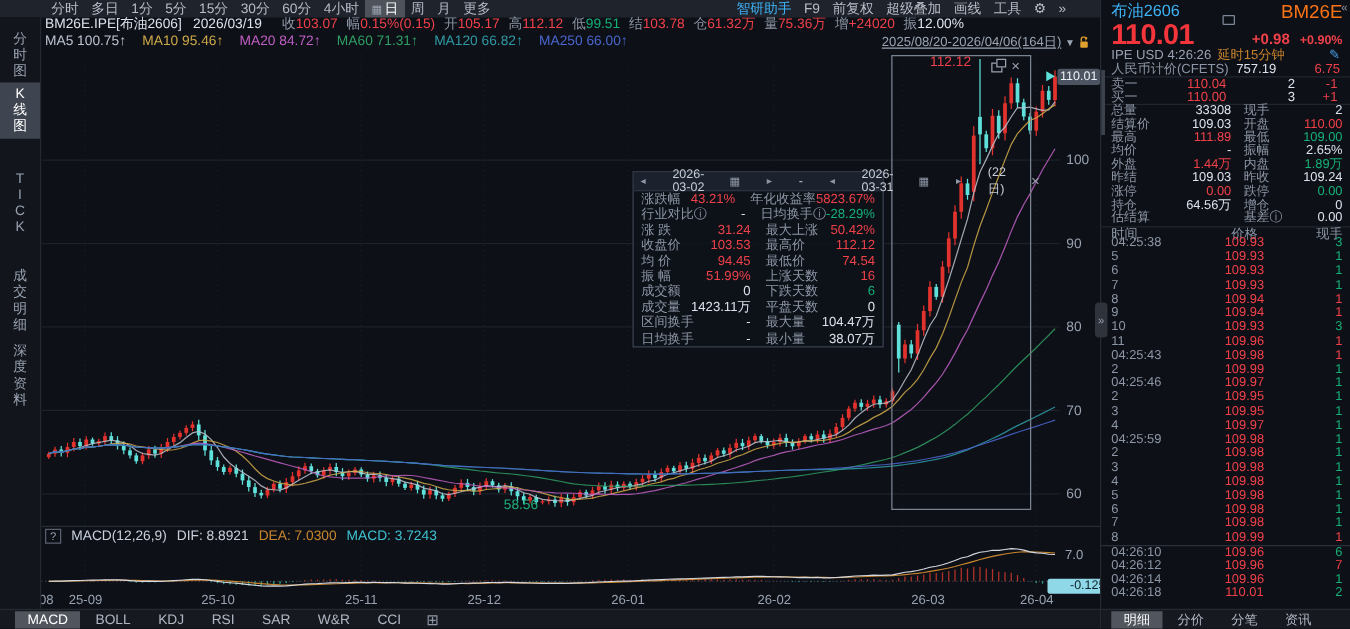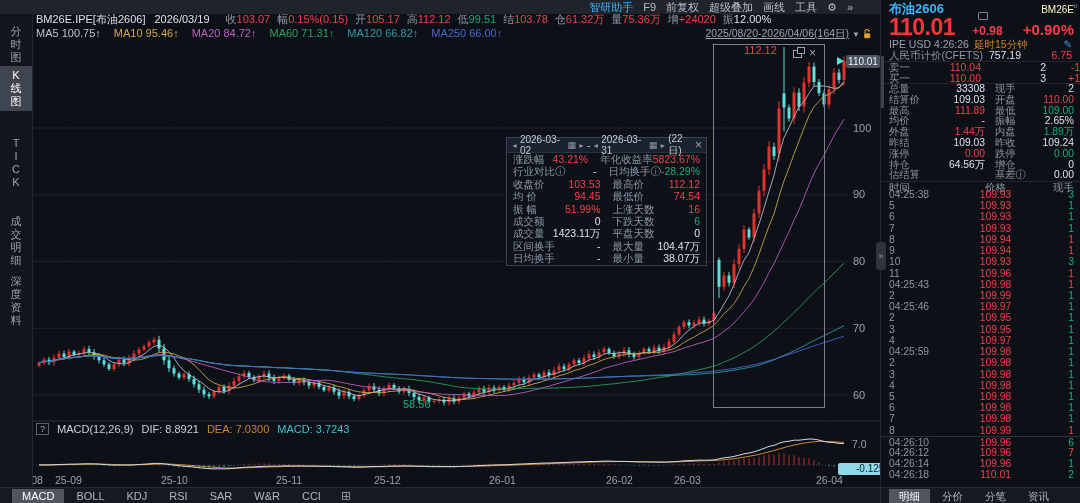--- a/index.html
+++ b/index.html
@@ -43,52 +43,52 @@
 #pricearrow{position:absolute;left:837px;top:57px;width:0;height:0;border-top:4px solid transparent;border-bottom:4px solid transparent;border-left:7px solid #5fe0da;z-index:3}
 #macdhead{position:absolute;left:36px;top:423px;z-index:2;display:flex;gap:8px;align-items:center;line-height:12px}
 #macdhead .q{border:1px solid #596070;color:#99a2b1;font-size:9px;padding:0 3px;line-height:10px}
 #macdhead .nm,#macdhead .dif{color:#c9d0dc}
 #macdhead .dea{color:#c8862e}
 #macdhead .mcd{color:#3fc1d1}
 #macdaxis{position:absolute;left:852px;top:438px;font-size:10.5px;color:#99a2b1;z-index:2}
 #macdtag{position:absolute;left:838px;top:463px;background:#8fd8e8;color:#0e2129;font-size:10px;padding:0 18px;border-radius:2px;z-index:3;line-height:12px}
 
 #tooltip{position:absolute;left:506px;top:137px;width:201px;background:rgba(14,18,26,.93);border:1px solid #3a4150;z-index:6;font-size:10.5px}
-#tt-head{height:15px;display:flex;align-items:center;background:#1c222d;border-bottom:1px solid #2a3140;color:#c6cdd9;padding:0 4px;gap:2px;font-size:10px}
+#tt-head{height:15px;display:flex;align-items:center;background:#1c222d;border-bottom:1px solid #2a3140;color:#c6cdd9;padding:0 4px;gap:20px;font-size:10px}
 .tt-arr{color:#8d96a6;font-size:7px}
 .tt-cal{color:#8d96a6;font-size:9px}
 #tt-close{margin-left:auto;color:#9aa2b0;font-size:12px}
 .tt-row{display:flex;height:12.4px;line-height:12.4px;padding:0 6px}
 .tt-c{display:flex;flex:1;justify-content:space-between}
 .tt-c:first-child{margin-right:12px}
 .tt-l{color:#8d96a6;white-space:nowrap}
 
 #bottombar{position:absolute;left:0;bottom:0;width:880px;height:16px;background:#16191f;border-top:1px solid #262b33;display:flex;align-items:center;padding-left:12px;z-index:4}
 .btab{padding:0 10px;height:14px;line-height:14px;color:#b0b7c4;margin-right:2px}
 .btab.sel{background:#50555e;color:#fff}
 .addtab{color:#8d96a6;font-size:12px;margin-left:8px}
 
 #rpanel{position:absolute;left:880px;top:0;width:200px;height:503px;background:#0d1016;border-left:1px solid #262b33;z-index:5;font-size:10.5px}
 #rp-name{display:flex;align-items:center;height:16px;padding:2px 6px 0 8px}
-#rp-name .nm{color:#3eb3f7;font-weight:bold;font-size:13px}
-#rp-name .cd{margin-left:auto;color:#fef9c3;font-size:10px}
+#rp-name .nm{color:#3eb3f7;font-weight:normal;font-size:13px}
+#rp-name .cd{margin-left:auto;color:#f97316;font-size:15px}
 #rp-corner{position:absolute;top:1px;right:2px;color:#8d96a6;font-size:9px}
 #rp-shot{position:absolute;left:97px;top:12px;width:10px;height:8px;border:1px solid #7e8796;border-radius:1px}
 #rp-price{display:flex;align-items:baseline;height:23px;padding:0 6px 0 8px}
 #rp-price .big{color:#f5353c;font-size:23px;font-weight:bold;line-height:23px;letter-spacing:-.5px}
 #rp-price .chg{margin-left:auto;color:#f0414a;font-size:12px;font-weight:bold}
-#rp-price .pct{margin-left:20px;color:#f0414a;font-size:15px;font-weight:bold}
+#rp-price .pct{margin-left:8px;color:#f0414a;font-size:10px;font-weight:bold}
 #rp-ex{display:flex;height:11px;line-height:11px;padding:0 8px;color:#99a2b1;align-items:center}
 #rp-ex .delay{color:#c8832d;margin-left:5px}
 #rp-ex .pencil{margin-left:auto;color:#4c9fe8}
 #rp-cny{display:flex;height:12px;line-height:11px;padding:0 8px;border-bottom:1px solid #20252e}
 #rp-cny .lbl{color:#8d96a6}
 #rp-cny .val{margin-left:6px}
 #rp-cny .chg{margin-left:auto}
-.ba-row{display:flex;height:10.5px;line-height:10.5px;padding:0 0 0 8px}
+.ba-row{display:flex;height:10.5px;line-height:10.5px;padding:0 10px 0 8px}
 .ba-row .l{color:#8d96a6;width:32px}
 .ba-row .p{width:60px;text-align:right}
 .ba-row .q{flex:1;text-align:right}
 .ba-row .c{width:34px;text-align:right}
 #rp-bidask{border-bottom:1px solid #20252e}
 .qrow{display:flex;height:10.8px;line-height:10.8px;padding:0 6px 0 8px;font-size:10.3px}
 .qrow .c1{width:96px;display:flex;justify-content:space-between}
 .qrow .c2{flex:1;display:flex;justify-content:space-between;margin-left:10px}
 .ql{color:#8d96a6;white-space:nowrap}
 #rp-lh{display:flex;height:11px;line-height:11px;color:#8d96a6;padding:0 6px 0 8px;border-top:1px solid #20252e}
@@ -103,20 +103,34 @@
 .trow.sep{border-top:1px solid #2b313c}
 #rp-tabs{position:absolute;bottom:0;left:0;width:100%;height:16px;background:#16191f;border-top:1px solid #262b33;display:flex;align-items:center;padding-left:8px}
 #rp-thumb{position:absolute;left:0;top:56px;width:3px;height:52px;background:#3c424d}
 #rp-handle{position:absolute;left:-5px;top:242px;width:10px;height:28px;background:#2e333c;color:#99a2b1;font-size:9px;line-height:28px;text-align:center;border-radius:3px;z-index:7}
 </style>
 </head>
 <body>
 
 <div id="app">
   <div id="topbar">
+    <div id="period-tabs">
+        <span class="ptab">分时</span>
+        <span class="ptab">多日</span>
+        <span class="ptab">1分</span>
+        <span class="ptab">5分</span>
+        <span class="ptab">15分</span>
+        <span class="ptab">30分</span>
+        <span class="ptab">60分</span>
+        <span class="ptab">4小时</span>
+        <span class="ptab sel"><i class="cal">▦</i>日</span>
+        <span class="ptab">周</span>
+        <span class="ptab">月</span>
+        <span class="ptab">更多</span>
+      </div>
     <div id="top-menu">
         <span class="mitem accent">智研助手</span>
         <span class="mitem">F9</span>
         <span class="mitem">前复权</span>
         <span class="mitem">超级叠加</span>
         <span class="mitem">画线</span>
         <span class="mitem">工具</span>
         <span class="mitem">⚙</span>
         <span class="mitem">»</span>
       </div>
@@ -657,21 +671,21 @@
       <polyline points="6,425.0 11,424.9 16,424.9 21,424.7 26,424.5 31,424.4 36,424.2 41,424.1 46,424.0 51,423.8 56,423.8 61,423.9 66,424.1 71,424.5 76,424.9 81,425.1 86,425.0 91,425.1 96,425.1 101,424.8 106,424.5 111,424.2 116,423.8 121,423.4 126,423.4 131,423.8 136,424.4 141,425.1 146,425.8 151,426.2 156,426.6 161,427.1 166,427.7 171,428.2 176,428.7 181,428.9 186,428.8 191,428.9 196,428.7 201,428.3 206,427.8 211,427.3 216,427.0 221,426.9 226,426.6 231,426.3 236,426.2 241,426.2 246,426.1 251,425.9 256,425.9 261,426.0 266,425.9 271,426.0 276,426.1 281,426.1 286,426.2 291,426.4 296,426.4 301,426.6 306,426.8 311,426.9 316,427.0 321,427.2 326,427.2 331,427.0 336,426.7 341,426.6 346,426.5 351,426.4 356,426.1 361,426.0 366,426.0 371,425.9 376,425.9 381,426.1 386,426.3 391,426.4 396,426.6 401,426.7 406,426.7 411,426.7 416,426.7 421,426.7 426,426.5 431,426.3 436,426.2 441,425.9 446,425.6 451,425.4 456,425.2 461,425.0 466,424.8 471,424.8 476,424.6 481,424.3 486,424.1 491,423.9 496,423.7 501,423.4 506,423.3 511,423.1 516,423.0 521,422.8 526,422.6 531,422.5 536,422.3 541,422.0 546,421.9 551,421.8 556,421.5 561,421.5 566,421.3 571,421.1 576,421.1 581,421.3 586,421.4 591,421.4 596,421.6 601,421.8 606,422.0 611,421.9 616,422.1 621,422.0 626,422.2 631,422.2 636,422.0 641,421.7 646,421.3 651,420.8 656,420.6 661,420.4 666,420.1 671,420.2 676,420.1 681,419.9 686,418.9 691,417.8 696,417.3 701,416.4 706,415.2 711,413.8 716,413.0 721,411.8 726,410.2 731,408.4 736,406.4 741,405.4 746,403.3 751,401.8 756,401.2 761,400.2 766,400.2 771,399.6 776,399.0 781,399.2 786,400.1 791,401.5 796,402.3 801,402.6 806,403.4 811,403.6" fill="none" stroke="#d3d8e2" stroke-width="1"></polyline>
     </svg>
   <div id="xlabels">
       <span style="left:-17px">25-08</span>
       <span style="left:22px">25-09</span>
       <span style="left:128px">25-10</span>
       <span style="left:243px">25-11</span>
       <span style="left:341px">25-12</span>
       <span style="left:456px">26-01</span>
       <span style="left:573px">26-02</span>
-      <span style="left:641px">26-03</span>
+      <span style="left:696px">26-03</span>
       <span style="left:783px">26-04</span>
     </div>
   <div id="selbox"></div>
   <div id="selhigh">112.12</div>
   <div id="selicons">
     <span class="ic-restore"></span>
     <span class="ic-close">×</span>
   </div>
   <div id="lowlab">58.56</div>
   <div id="pricearrow"></div>
@@ -712,20 +726,30 @@
           </div>
         </div>
         <div class="tt-row">
           <div class="tt-c">
             <span class="tt-l">行业对比ⓘ</span>
             <span class="w">-</span>
           </div>
           <div class="tt-c">
             <span class="tt-l">日均换手ⓘ</span>
             <span class="g">-28.29%</span>
+          </div>
+        </div>
+        <div class="tt-row">
+          <div class="tt-c">
+            <span class="tt-l">涨 跌</span>
+            <span class="r">31.24</span>
+          </div>
+          <div class="tt-c">
+            <span class="tt-l">最大上涨</span>
+            <span class="r">50.42%</span>
           </div>
         </div>
         <div class="tt-row">
           <div class="tt-c">
             <span class="tt-l">收盘价</span>
             <span class="r">103.53</span>
           </div>
           <div class="tt-c">
             <span class="tt-l">最高价</span>
             <span class="r">112.12</span>

